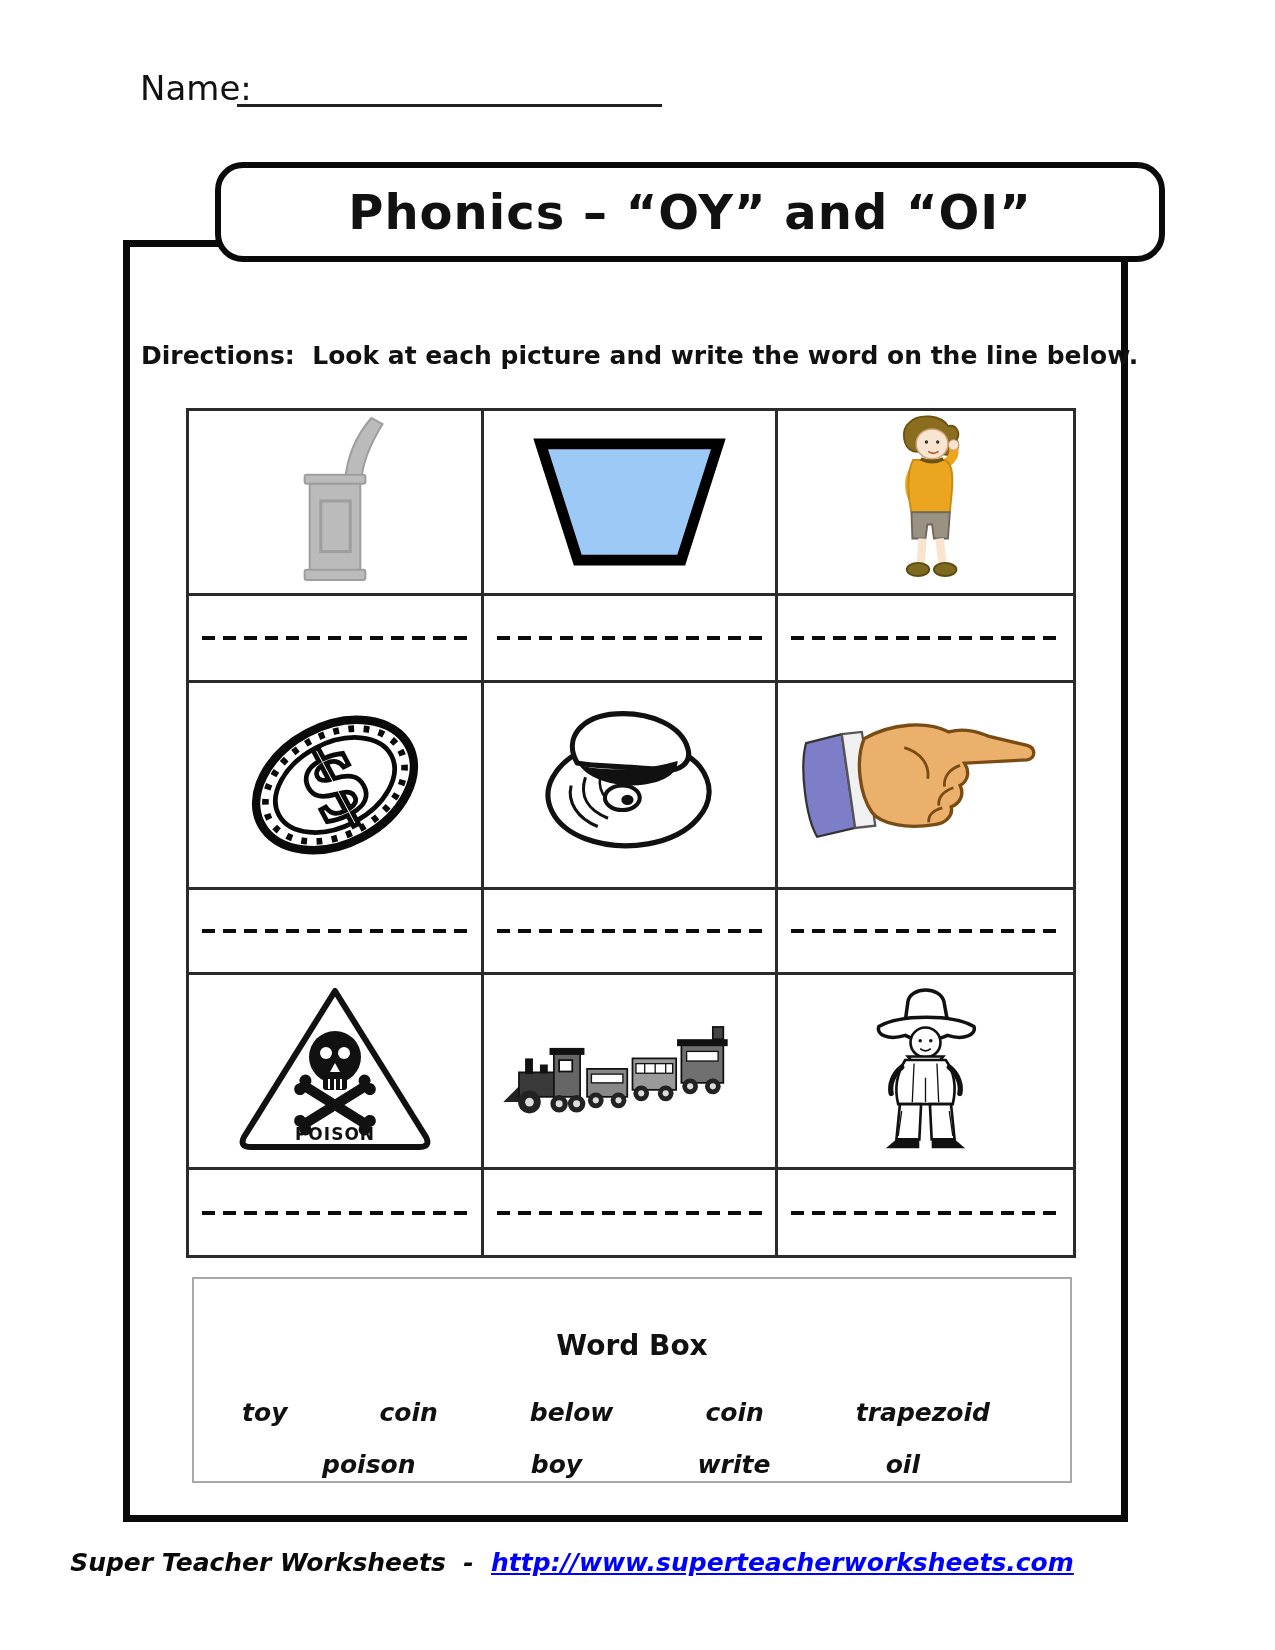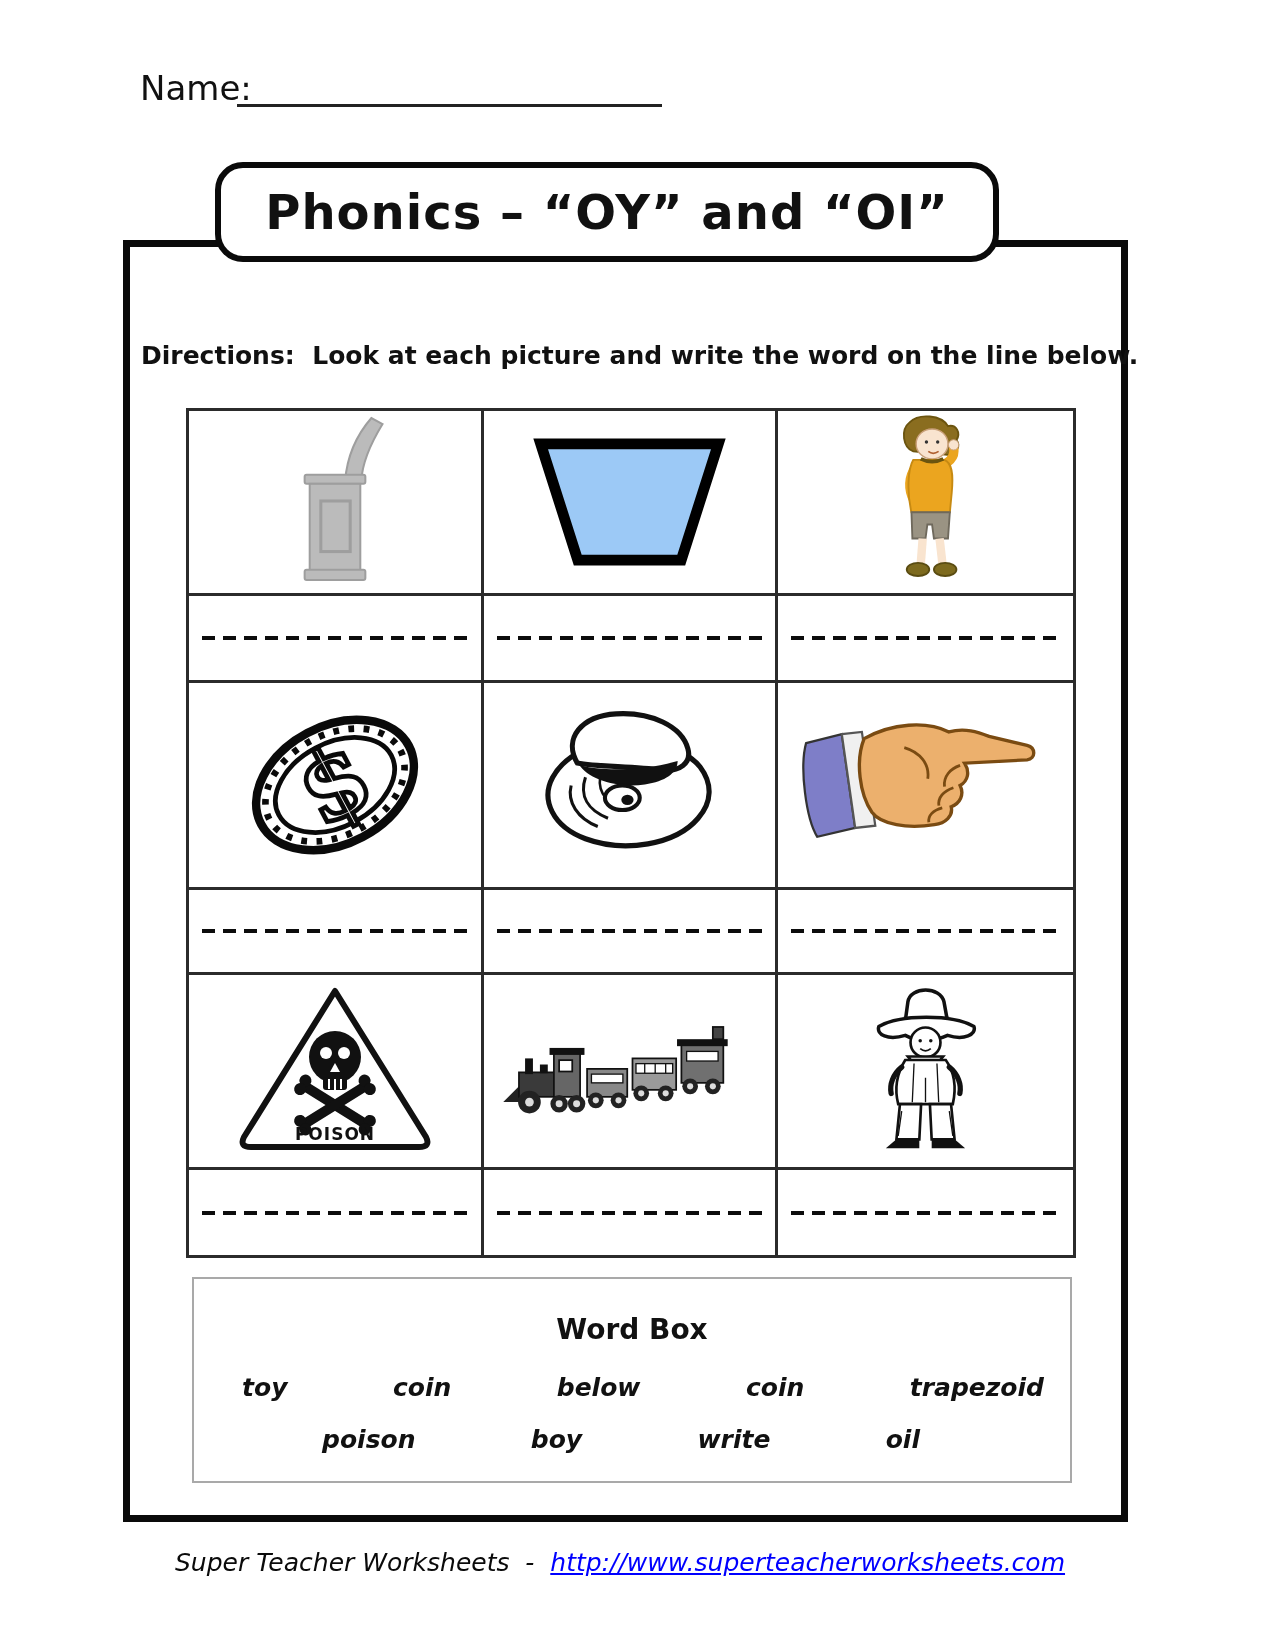--- a/index.html
+++ b/index.html
@@ -9,21 +9,21 @@
   
   .name-label{position:absolute;left:140px;top:68px;font-size:34px;font-weight:500;}
   .name-line{position:absolute;left:237px;top:72px;width:425px;height:32px;
              border-bottom:3px solid #222;}
 
   
   .main-border{position:absolute;left:123px;top:240px;width:1005px;height:1282px;
                border:7px solid #0a0a0a;box-sizing:border-box;z-index:1;}
 
   
-  .title-box{position:absolute;left:215px;top:162px;width:784px;height:100px;
+  .title-box{position:absolute;left:215px;top:162px;width:950px;height:100px;
              background:#fff;border:6px solid #0a0a0a;border-radius:28px;
              display:flex;align-items:center;justify-content:center;z-index:2;box-sizing:border-box;}
   .title-box .title{font-size:48px;font-weight:800;letter-spacing:1px;white-space:pre;}
 
   .directions{position:absolute;left:141px;top:341px;width:980px;font-size:25px;
               font-weight:700;white-space:pre;z-index:2;}
 
   
   .grid{position:absolute;left:186px;top:408px;width:884px;z-index:2;
         display:grid;grid-template-columns:repeat(3,1fr);
@@ -33,28 +33,28 @@
         display:flex;align-items:center;justify-content:center;overflow:hidden;background:#fff;}
   .cell.last-col{border-right:none;}
   .cell.last-row{border-bottom:none;}
   .answer-cell{display:flex;align-items:center;justify-content:center;}
   .answer-line{width:calc(100% - 26px);height:4px;
                background:repeating-linear-gradient(90deg,#0c0c0c 0 13px,transparent 13px 21px);}
 
   
   .word-box{position:absolute;left:192px;top:1277px;width:880px;height:206px;
             border:2px solid #a9a9a9;box-sizing:border-box;z-index:2;background:#fff;}
-  .word-box .wb-title{text-align:center;margin-top:34px;font-size:28px;font-weight:800;}
+  .word-box .wb-title{text-align:center;margin-top:50px;font-size:28px;font-weight:800;}
   .wb-row{display:flex;justify-content:space-between;font-size:25px;font-weight:700;font-style:italic;}
-  .wb-row.r1{margin-top:27px;padding:0 26px 0 48px;}
+  .wb-row.r1{margin-top:36px;padding:0 80px 0 48px;}
   .wb-row.r2{margin-top:23px;padding:0 150px 0 128px;}
 
   
   .footer{position:absolute;left:0;top:1548px;width:1144px;text-align:center;
-          font-size:25px;font-weight:400;font-style:italic;z-index:2;padding-left:48px;}
+          font-size:25px;font-weight:700;font-style:italic;z-index:2;}
   .footer .site{white-space:pre;color:#0a0a0a;}
   .footer a{color:#0000FF;text-decoration:underline;}
 </style>
 </head>
 <body>
 
 <div class="sheet">
 
   <div class="name-label">Name:</div>
   <div class="name-line"></div>

